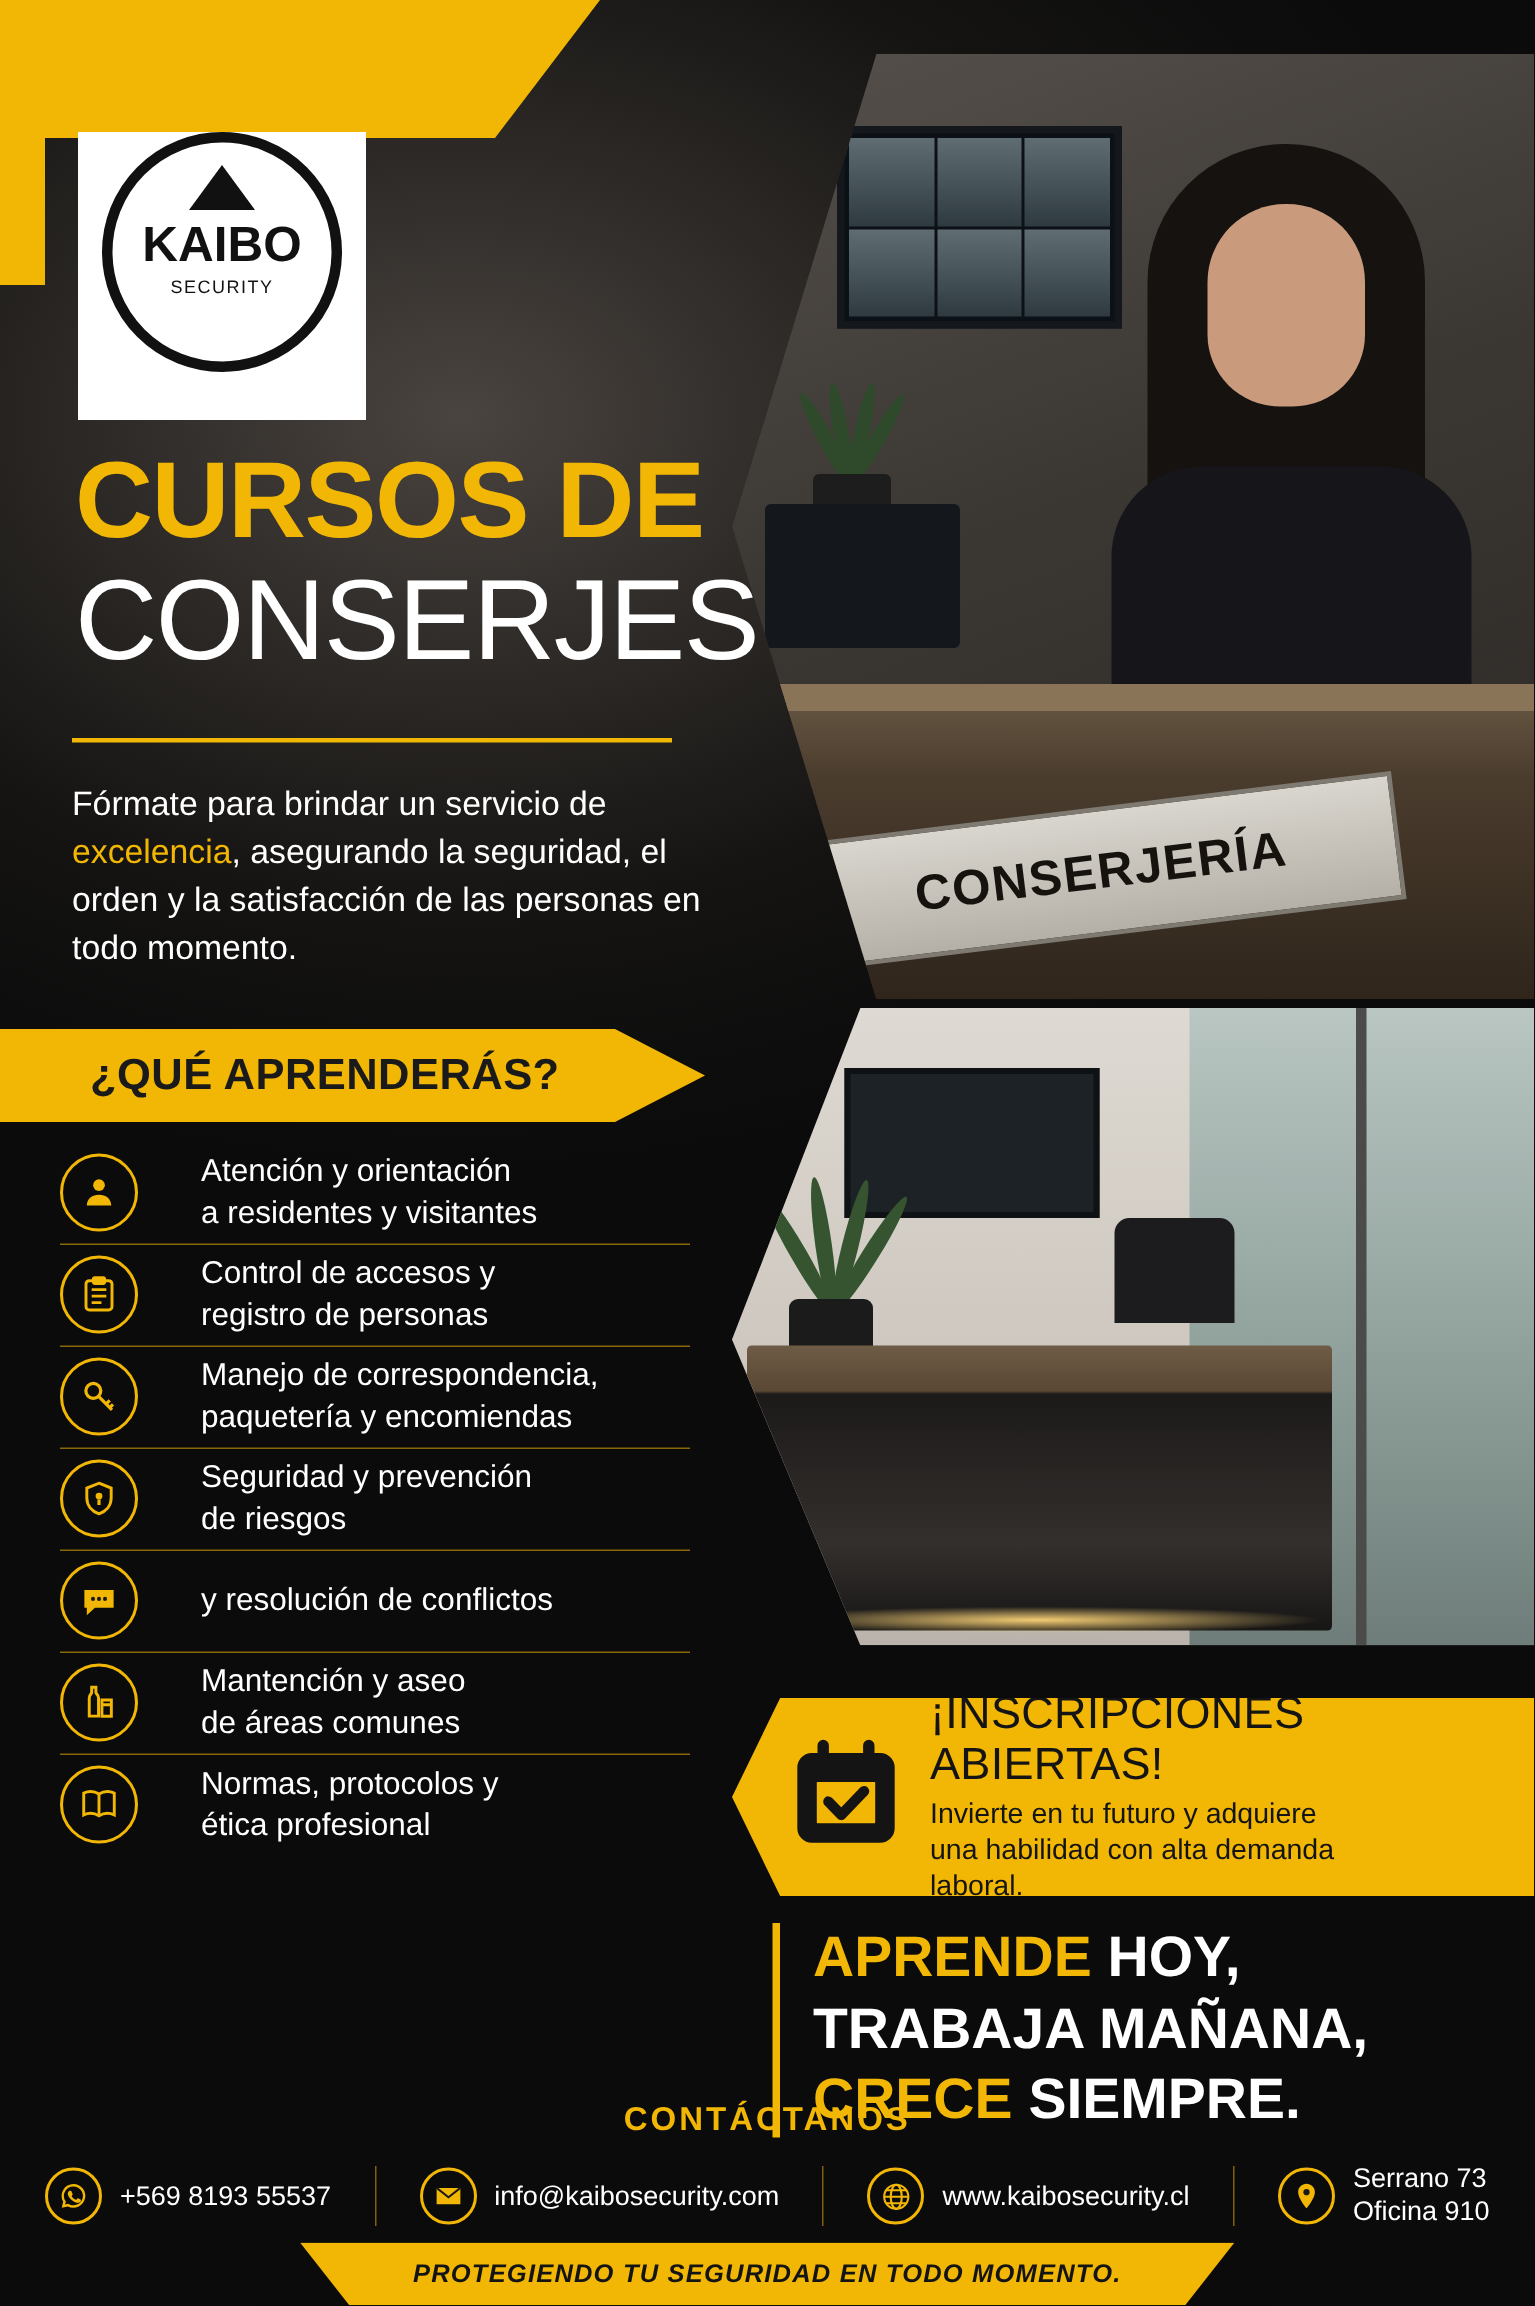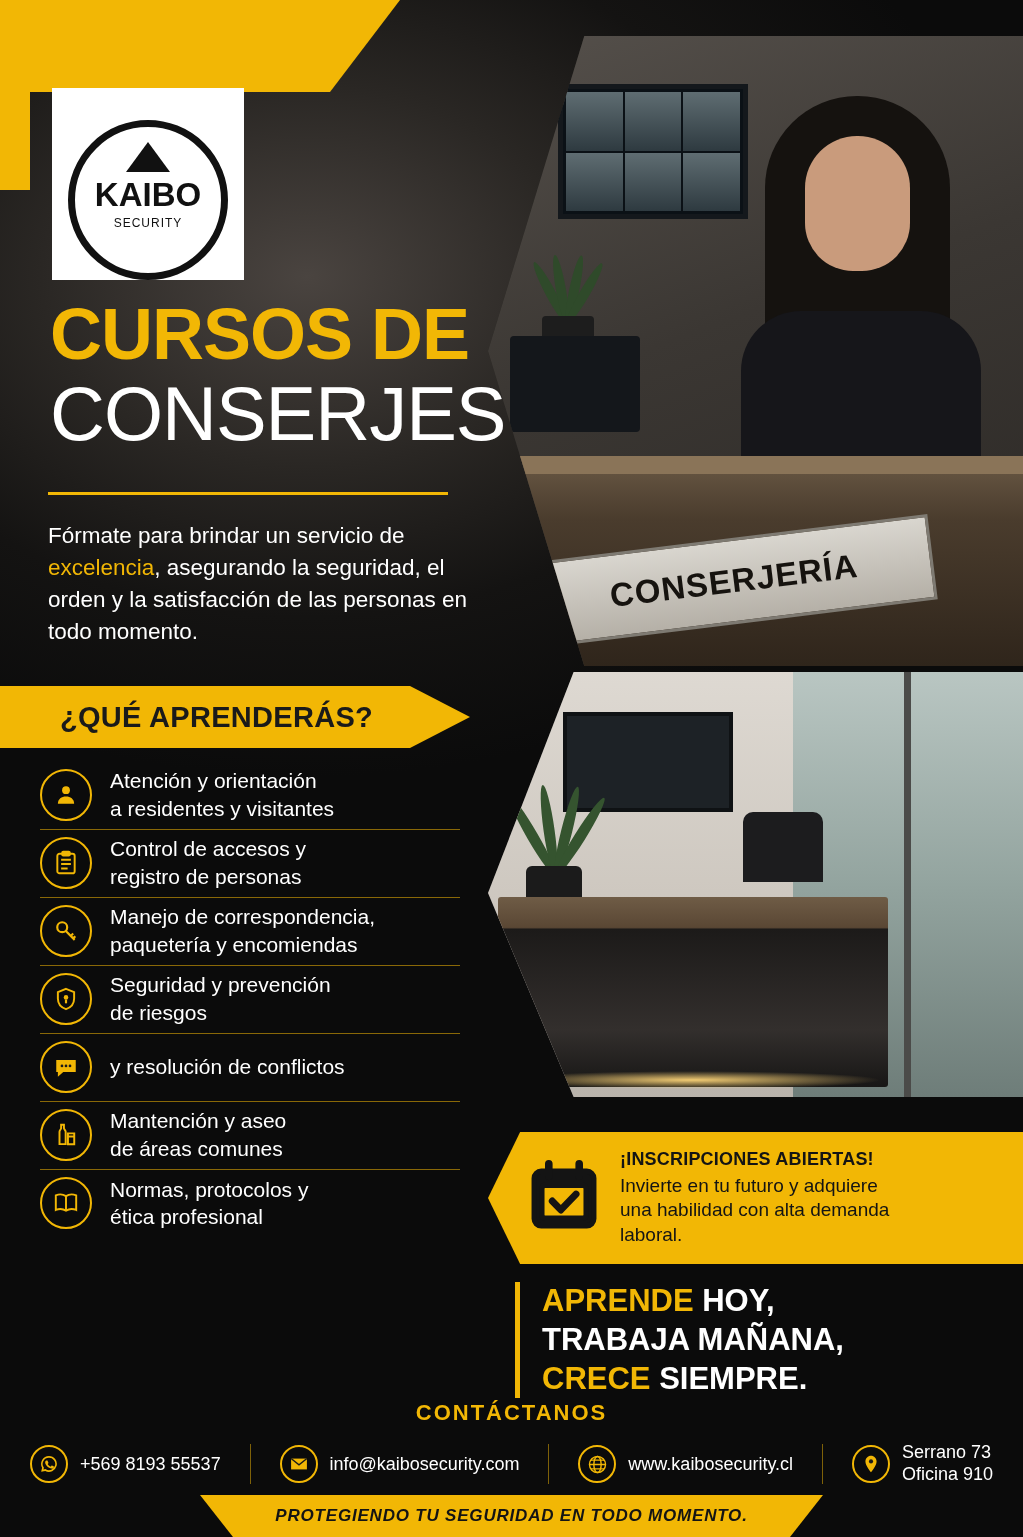--- a/index.html
+++ b/index.html
@@ -29,21 +29,21 @@
     position: absolute; top: 0; left: 0;
     width: 30px; height: 190px;
     background: #f2b705;
   }
 
   
   .logo-box {
     position: absolute; left: 52px; top: 88px;
     width: 192px; height: 192px;
     background: #ffffff;
-    display: flex; align-items: flex-end; justify-content: center;
+    display: flex; align-items: flex-start; justify-content: center;
   }
   .logo-inner { position: relative; width: 160px; height: 160px; }
   .logo-ring {
     position: absolute; inset: 0;
     border: 7px solid #111; border-radius: 50%;
   }
   .logo-tri {
     position: absolute; left: 50%; top: 22px; transform: translateX(-50%);
     width: 0; height: 0;
     border-left: 22px solid transparent;
@@ -100,20 +100,21 @@
     font-size: 29px; font-weight: bold; color: #1a1a1a; letter-spacing: 0.3px; text-align: right;
   }
 
   
   .list { position: absolute; left: 40px; top: 762px; width: 420px; }
   .item {
     display: flex; align-items: center;
     min-height: 68px;
     border-bottom: 1px solid rgba(242,183,5,0.55);
     padding: 4px 0 6px 0;
+    gap: 24px;
   }
   .item:last-child { border-bottom: none; }
   .ic {
     flex: 0 0 auto;
     width: 52px; height: 52px; border-radius: 50%;
     border: 2.5px solid #f2b705;
     display: flex; align-items: center; justify-content: center;
     margin-right: 18px;
   }
   .ic svg { display: block; }
@@ -216,28 +217,28 @@
   
   .cta {
     position: absolute; right: 0; top: 1132px;
     width: 535px; height: 132px;
     background: #f2b705;
     clip-path: polygon(100% 0, 100% 100%, 6% 100%, 0 50%, 6% 0);
     display: flex; align-items: center;
   }
   .cta-ic { margin-left: 38px; flex: 0 0 auto; }
   .cta-txt { margin-left: 18px; color:#141414; }
-  .cta-title { font-size: 18px; font-weight: bold; letter-spacing: 0.2px; }
+  .cta-title { font-size: 30px; font-weight: normal; letter-spacing: 0.2px; }
   .cta-body { font-size: 19px; line-height: 1.28; margin-top: 4px; }
 
   
   .slogan {
     position: absolute; right: 38px; top: 1282px; width: 470px;
     border-left: 5px solid #f2b705; padding-left: 22px;
-    color: #ffffff; font-size: 31px; line-height: 1.25; font-weight: bold;
+    color: #ffffff; font-size: 38px; line-height: 1.25; font-weight: bold;
   }
   .slogan .y { color: #f2b705; }
 
   
   .contact-title {
     position: absolute; left: 0; right: 0; top: 1400px;
     text-align: center; color: #f2b705; font-size: 22px; font-weight: bold; letter-spacing: 2px;
   }
   .contact-row {
     position: absolute; left: 0; right: 0; top: 1436px; height: 56px;

